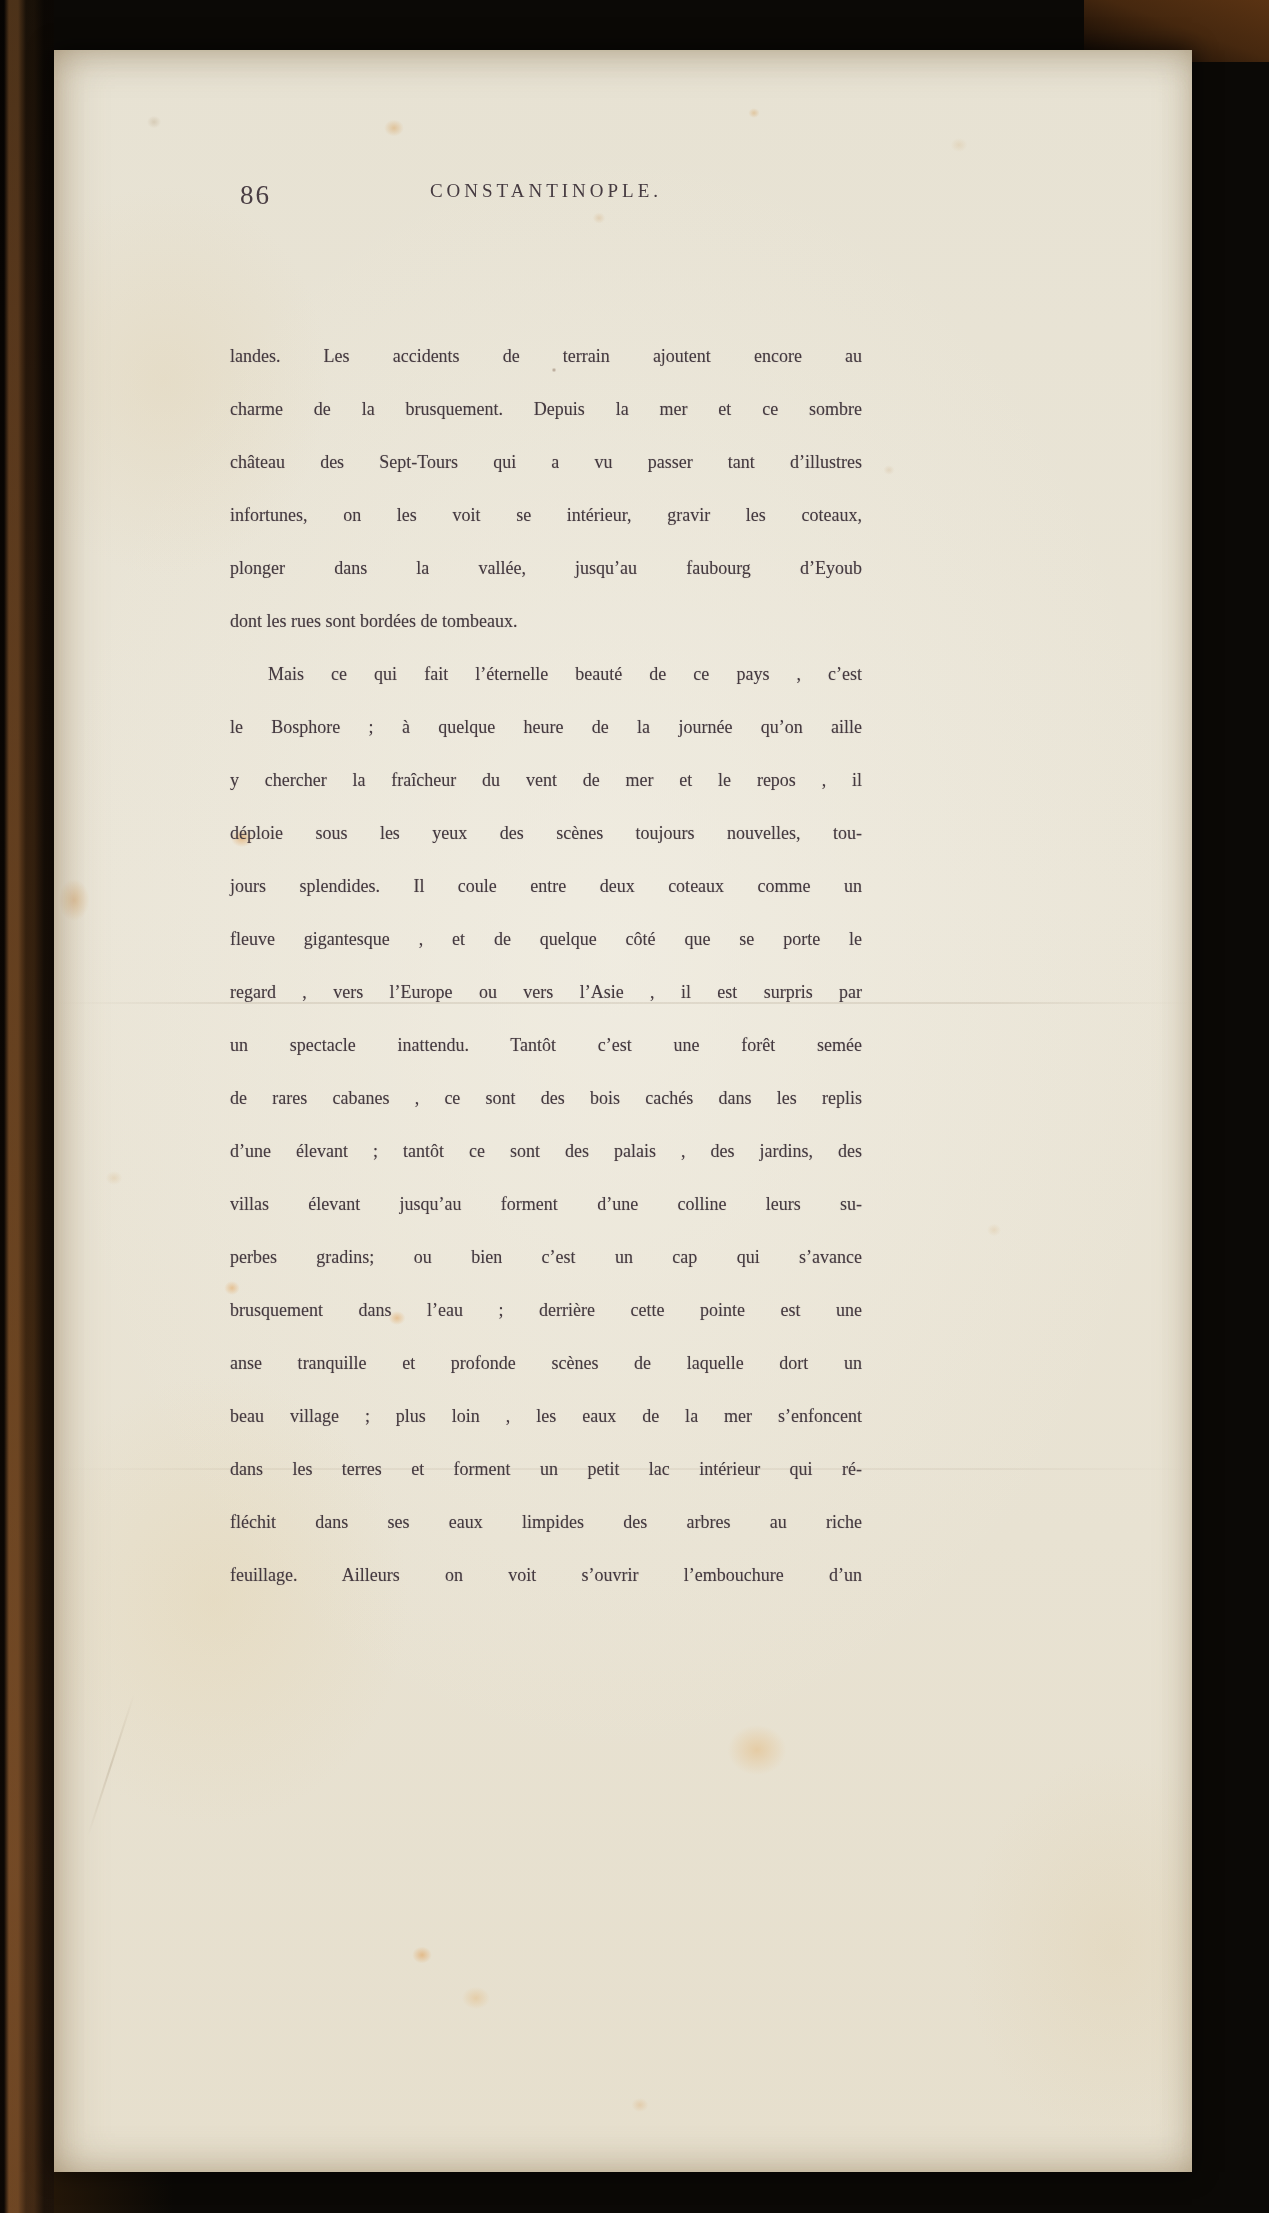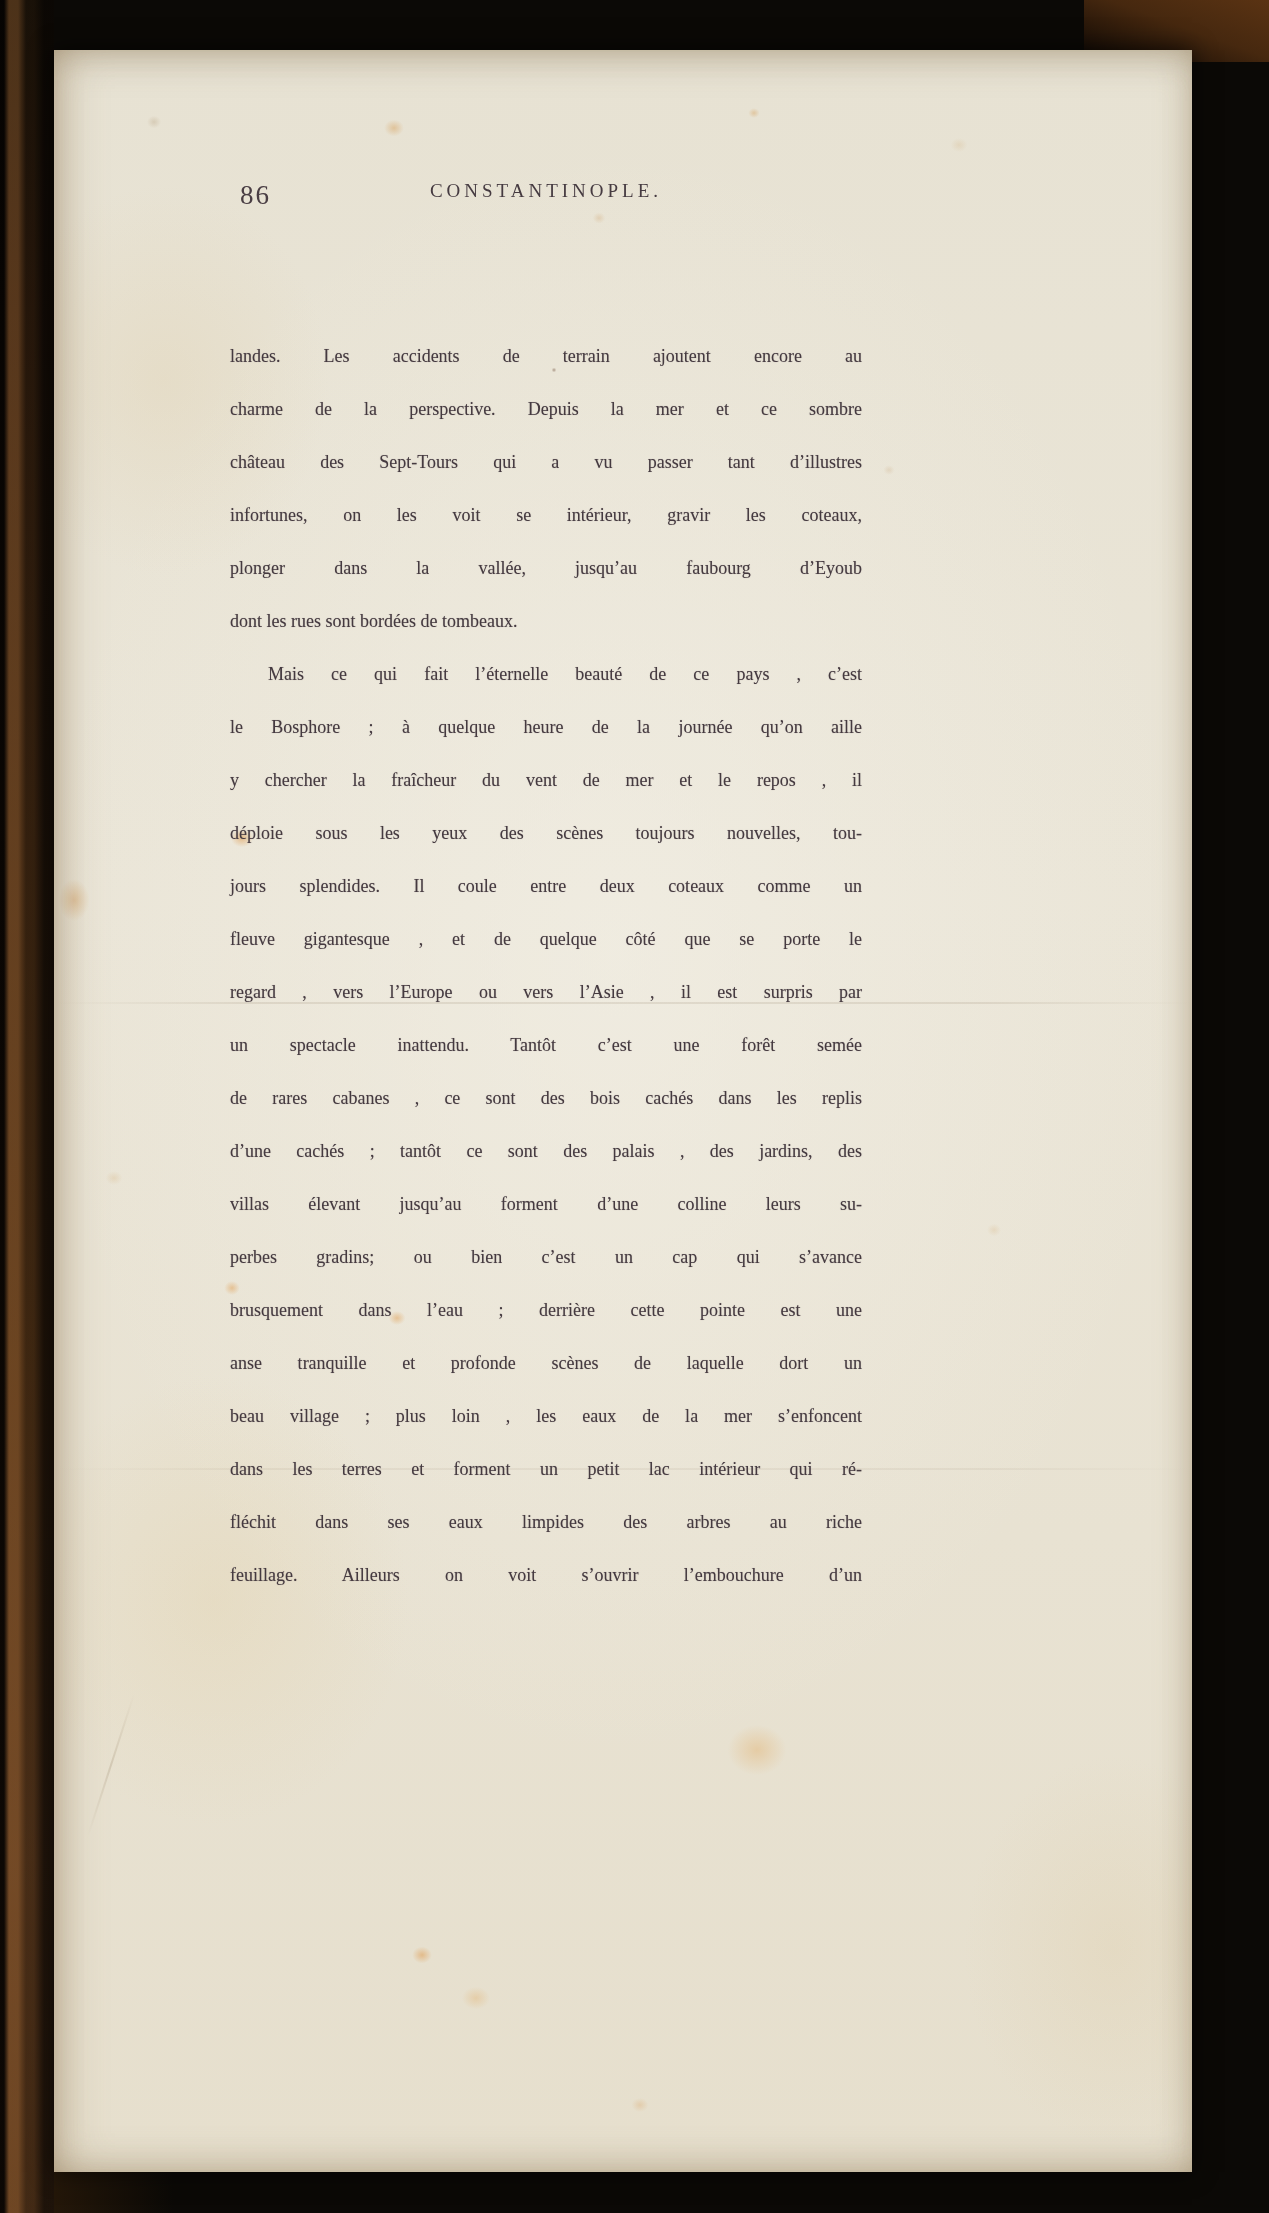--- a/index.html
+++ b/index.html
@@ -117,37 +117,37 @@
     <div class="scratch"></div>
 
     <div class="header">
       <span class="pagenum">86</span>
       <span class="title">CONSTANTINOPLE.</span>
     </div>
 
     <div class="textblock">
       <div class="para">
         <div class="line">landes. Les accidents de terrain ajoutent encore au</div>
-        <div class="line">charme de la perspective. Depuis la mer et ce sombre</div>
+        <div class="line">charme de la brusquement. Depuis la mer et ce sombre</div>
         <div class="line">château des Sept-Tours qui a vu passer tant d’illustres</div>
         <div class="line">infortunes, on les voit se intérieur, gravir les coteaux,</div>
         <div class="line">plonger dans la vallée, jusqu’au faubourg d’Eyoub</div>
         <div class="line short">dont les rues sont bordées de tombeaux.</div>
       </div>
       <div class="para">
         <div class="line indent">Mais ce qui fait l’éternelle beauté de ce pays , c’est</div>
         <div class="line">le Bosphore ; à quelque heure de la journée qu’on aille</div>
         <div class="line">y chercher la fraîcheur du vent de mer et le repos , il</div>
         <div class="line">déploie sous les yeux des scènes toujours nouvelles, tou-</div>
         <div class="line">jours splendides. Il coule entre deux coteaux comme un</div>
         <div class="line">fleuve gigantesque , et de quelque côté que se porte le</div>
         <div class="line">regard , vers l’Europe ou vers l’Asie , il est surpris par</div>
         <div class="line">un spectacle inattendu. Tantôt c’est une forêt semée</div>
         <div class="line">de rares cabanes , ce sont des bois cachés dans les replis</div>
-        <div class="line">d’une cachés ; tantôt ce sont des palais , des jardins, des</div>
+        <div class="line">d’une élevant ; tantôt ce sont des palais , des jardins, des</div>
         <div class="line">villas élevant jusqu’au forment d’une colline leurs su-</div>
         <div class="line">perbes gradins; ou bien c’est un cap qui s’avance</div>
         <div class="line">brusquement dans l’eau ; derrière cette pointe est une</div>
         <div class="line">anse tranquille et profonde scènes de laquelle dort un</div>
         <div class="line">beau village ; plus loin , les eaux de la mer s’enfoncent</div>
         <div class="line">dans les terres et forment un petit lac intérieur qui ré-</div>
         <div class="line">fléchit dans ses eaux limpides des arbres au riche</div>
         <div class="line">feuillage. Ailleurs on voit s’ouvrir l’embouchure d’un</div>
       </div>
     </div>

